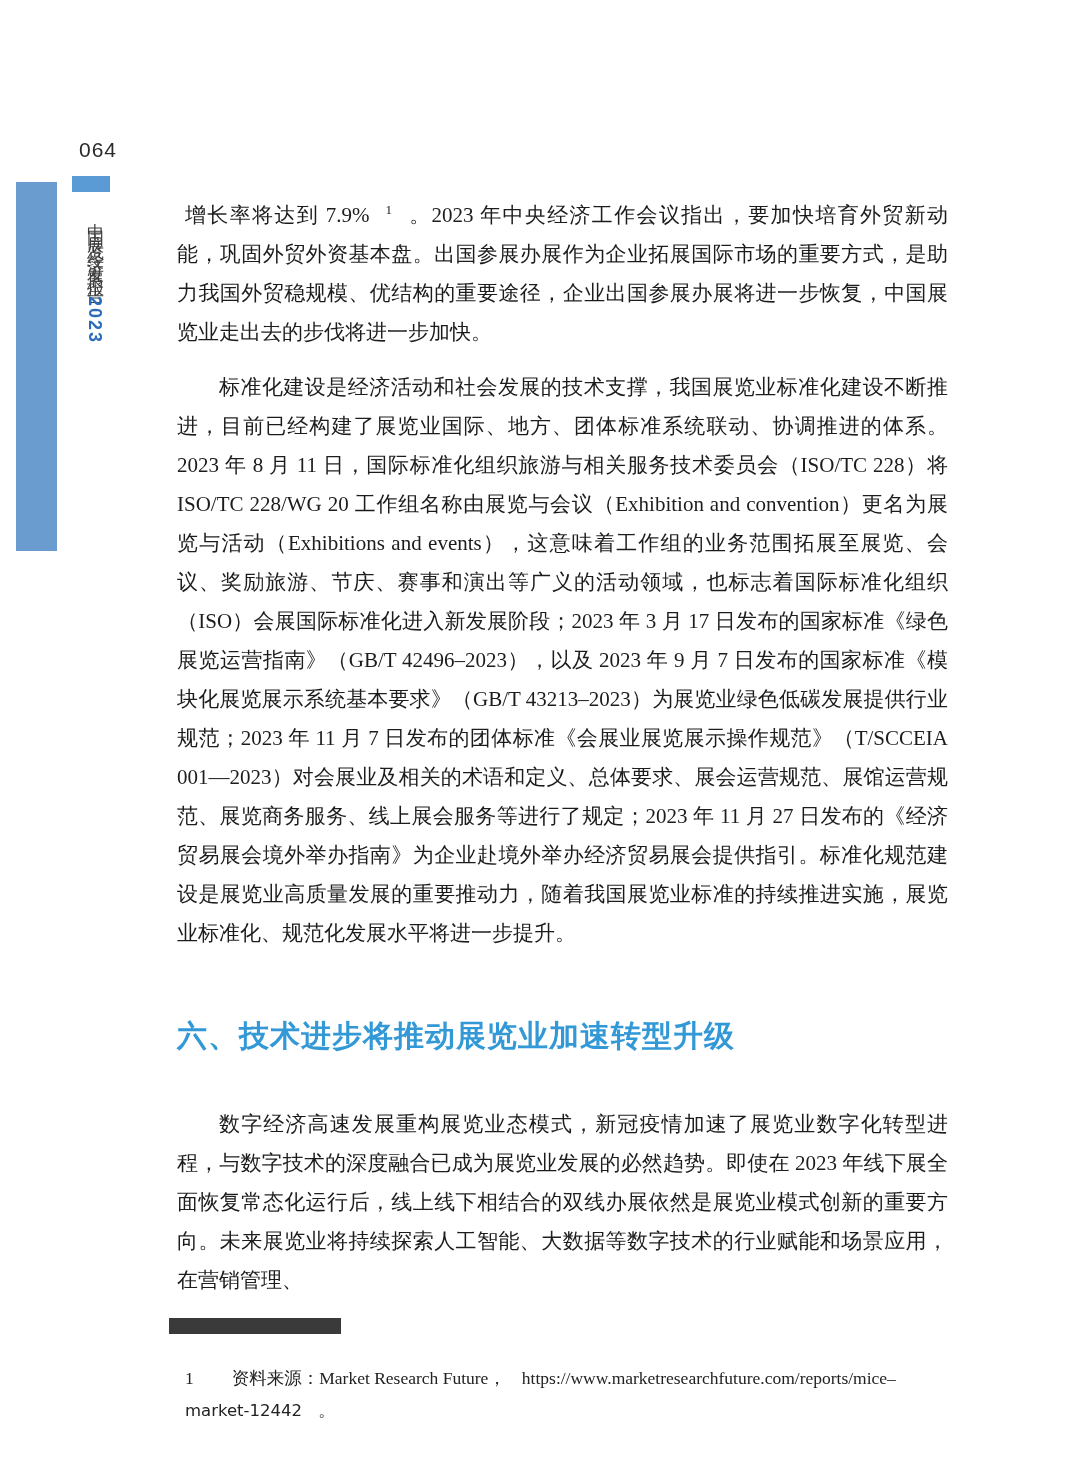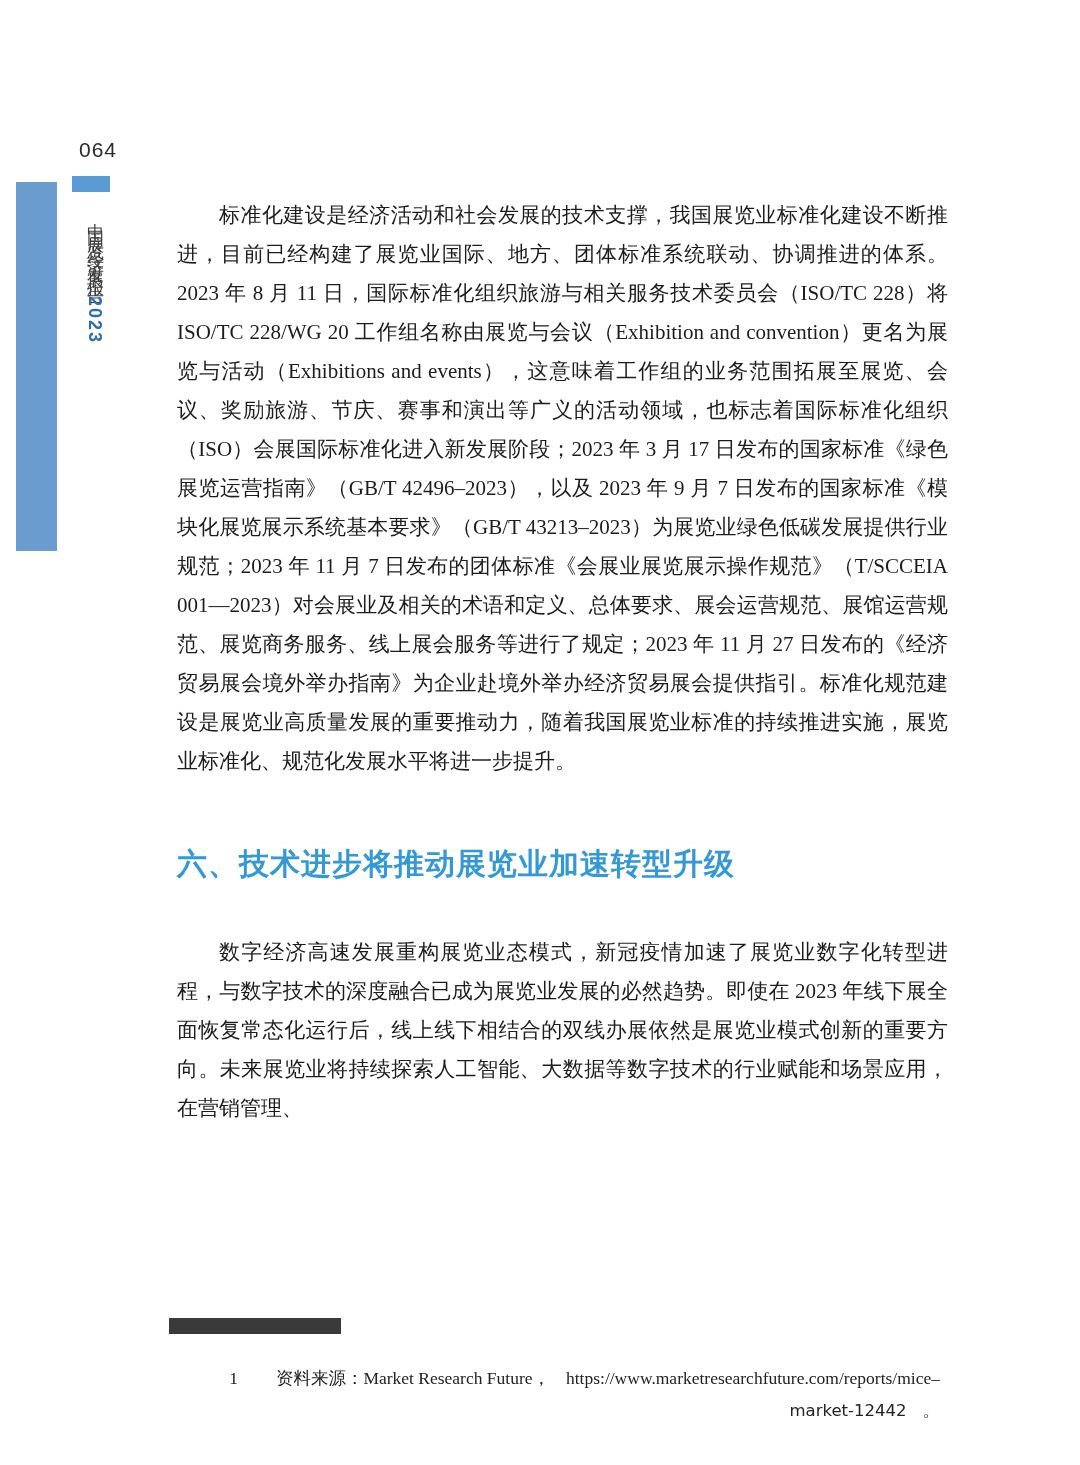--- a/index.html
+++ b/index.html
@@ -72,21 +72,21 @@
     font-family:"Liberation Sans","DejaVu Sans",sans-serif;
     font-weight:bold;
     font-size:30px;
     line-height:42px;
     letter-spacing:1px;
     color:var(--heading-blue);
   }
   #heading-5{margin-top:42px;margin-bottom:32px;}
   #heading-6{margin-top:46px;margin-bottom:32px;}
   .footnote{
-    position:absolute;left:145px;top:1294px;width:803px;text-align:right;
+    position:absolute;left:145px;top:1294px;width:803px;
   }
   .footnote-rule{
     width:172px;height:2px;background:#3a3a3a;
   }
   .footnote-text{
     margin-top:16px;
     font-size:17.5px;
     line-height:24px;
     color:#222222;
   }
@@ -105,20 +105,21 @@
   <div class="page-number-rule"></div>
 
   <div class="side-band"></div>
 
   <div class="side-title-wrap">
     <span>中国展览经济发展报告</span><span class="side-year">2023</span>
   </div>
 
   <div class="content">
 
+    <p class="body-para"><span>增长率将达到 7.9%</span><sup>1</sup><span>。2023 年中央经济工作会议指出，要加快培育外贸新动能，巩固外贸外资基本盘。出国参展办展作为企业拓展国际市场的重要方式，是助力我国外贸稳规模、优结构的重要途径，企业出国参展办展将进一步恢复，中国展览业走出去的步伐将进一步加快。</span></p>
 
 
     <p class="body-para indent">标准化建设是经济活动和社会发展的技术支撑，我国展览业标准化建设不断推进，目前已经构建了展览业国际、地方、团体标准系统联动、协调推进的体系。2023 年 8 月 11 日，国际标准化组织旅游与相关服务技术委员会（ISO/TC 228）将 ISO/TC 228/WG 20 工作组名称由展览与会议（Exhibition and convention）更名为展览与活动（Exhibitions and events），这意味着工作组的业务范围拓展至展览、会议、奖励旅游、节庆、赛事和演出等广义的活动领域，也标志着国际标准化组织（ISO）会展国际标准化进入新发展阶段；2023 年 3 月 17 日发布的国家标准《绿色展览运营指南》（GB/T 42496–2023），以及 2023 年 9 月 7 日发布的国家标准《模块化展览展示系统基本要求》（GB/T 43213–2023）为展览业绿色低碳发展提供行业规范；2023 年 11 月 7 日发布的团体标准《会展业展览展示操作规范》（T/SCCEIA 001—2023）对会展业及相关的术语和定义、总体要求、展会运营规范、展馆运营规范、展览商务服务、线上展会服务等进行了规定；2023 年 11 月 27 日发布的《经济贸易展会境外举办指南》为企业赴境外举办经济贸易展会提供指引。标准化规范建设是展览业高质量发展的重要推动力，随着我国展览业标准的持续推进实施，展览业标准化、规范化发展水平将进一步提升。</p>
 
     <h2 class="section-heading" id="heading-6">六、技术进步将推动展览业加速转型升级</h2>
 
     <p class="body-para indent">数字经济高速发展重构展览业态模式，新冠疫情加速了展览业数字化转型进程，与数字技术的深度融合已成为展览业发展的必然趋势。即使在 2023 年线下展全面恢复常态化运行后，线上线下相结合的双线办展依然是展览业模式创新的重要方向。未来展览业将持续探索人工智能、大数据等数字技术的行业赋能和场景应用，在营销管理、</p>
 
   </div>
 

